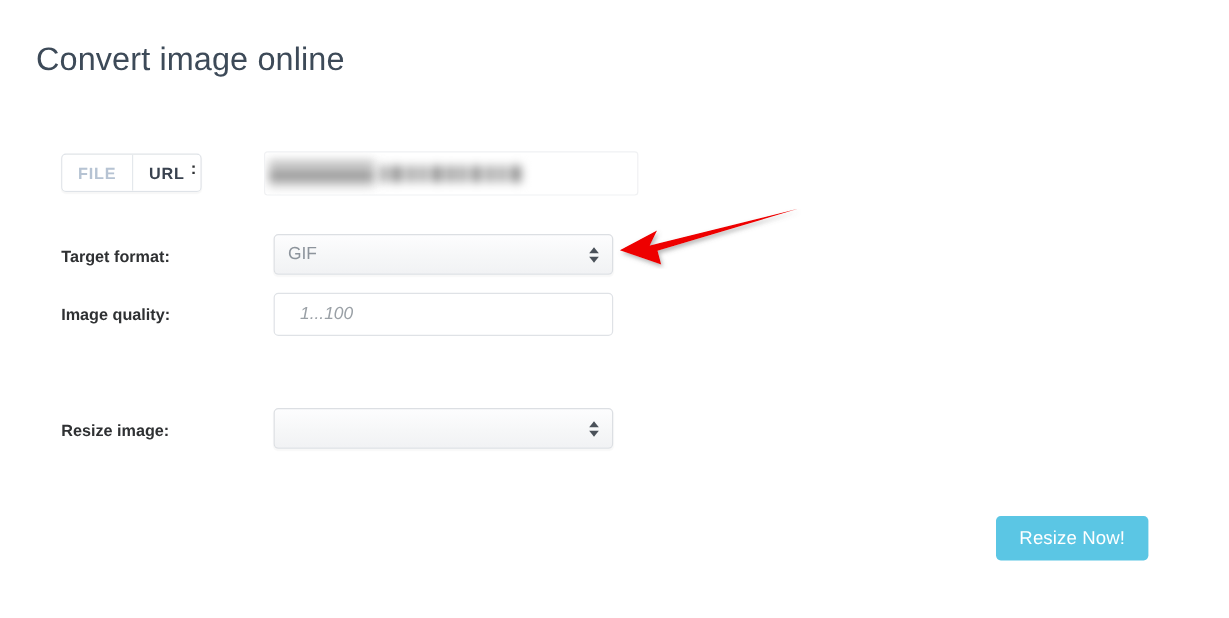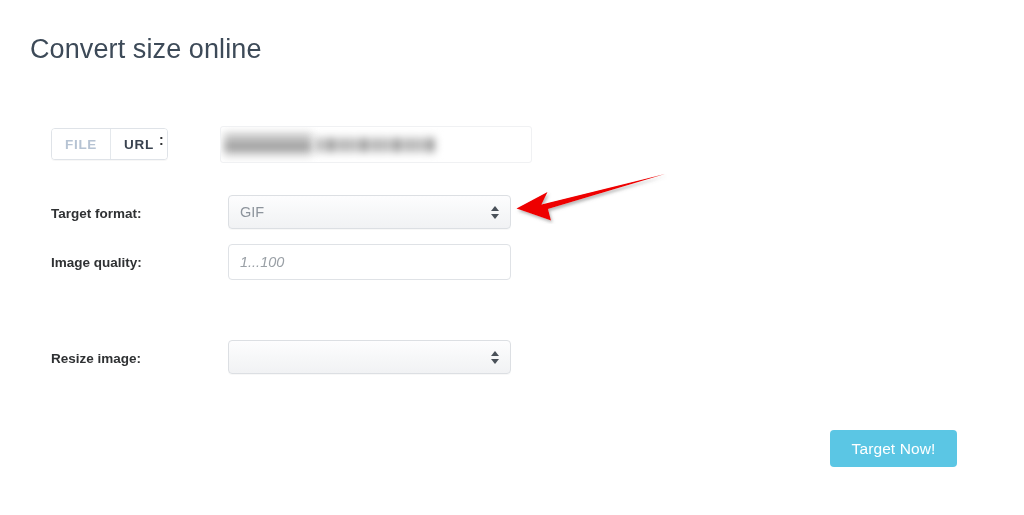--- a/index.html
+++ b/index.html
@@ -198,21 +198,21 @@
   .text-input {
     position: absolute;
     left: 228px;
     top: 0px;
     width: 283px;
     height: 36px;
     box-sizing: border-box;
     border: 1px solid #dfe2e6;
     border-radius: 4px;
     background: #ffffff;
-    padding: 0 11px;
+    padding: 0 21px;
     font-size: 14.5px;
     line-height: 34px;
     color: #9aa0a6;
     font-style: italic;
     font-family: "Liberation Sans", sans-serif;
     outline: none;
   }
   .text-input::placeholder {
     color: #9aa0a6;
     font-style: italic;
@@ -249,21 +249,21 @@
     width: 175px;
     height: 56px;
     pointer-events: none;
   }
 </style>
 </head>
 <body>
 
 <div id="page">
 
-  <div class="page-title">Convert size online</div>
+  <div class="page-title">Convert image online</div>
 
   <div class="form">
 
     <div class="form-row row-format">
       <div class="field-label">Target format:</div>
 
       <div class="select-control">
         <div class="select-value">GIF</div>
         <div class="stepper">
           <div class="tri up"></div>
@@ -297,21 +297,21 @@
       <div class="field-label">Resize image:</div>
 
       <div class="select-control">
         <div class="stepper">
           <div class="tri up"></div>
           <div class="tri down"></div>
         </div>
       </div>
     </div>
 
-    <button class="convert-button">Target Now!</button>
+    <button class="convert-button">Resize Now!</button>
 
   </div>
 
   <svg class="annotation-arrow" viewBox="0 0 175 56">
     <defs>
       <filter id="arrowShadow" x="-25%" y="-25%" width="160%" height="170%">
         <feDropShadow dx="1.4" dy="2.2" stdDeviation="1.6" flood-color="#6b6b6b" flood-opacity="0.5"></feDropShadow>
       </filter>
     </defs>
     <path d="M 160 6

